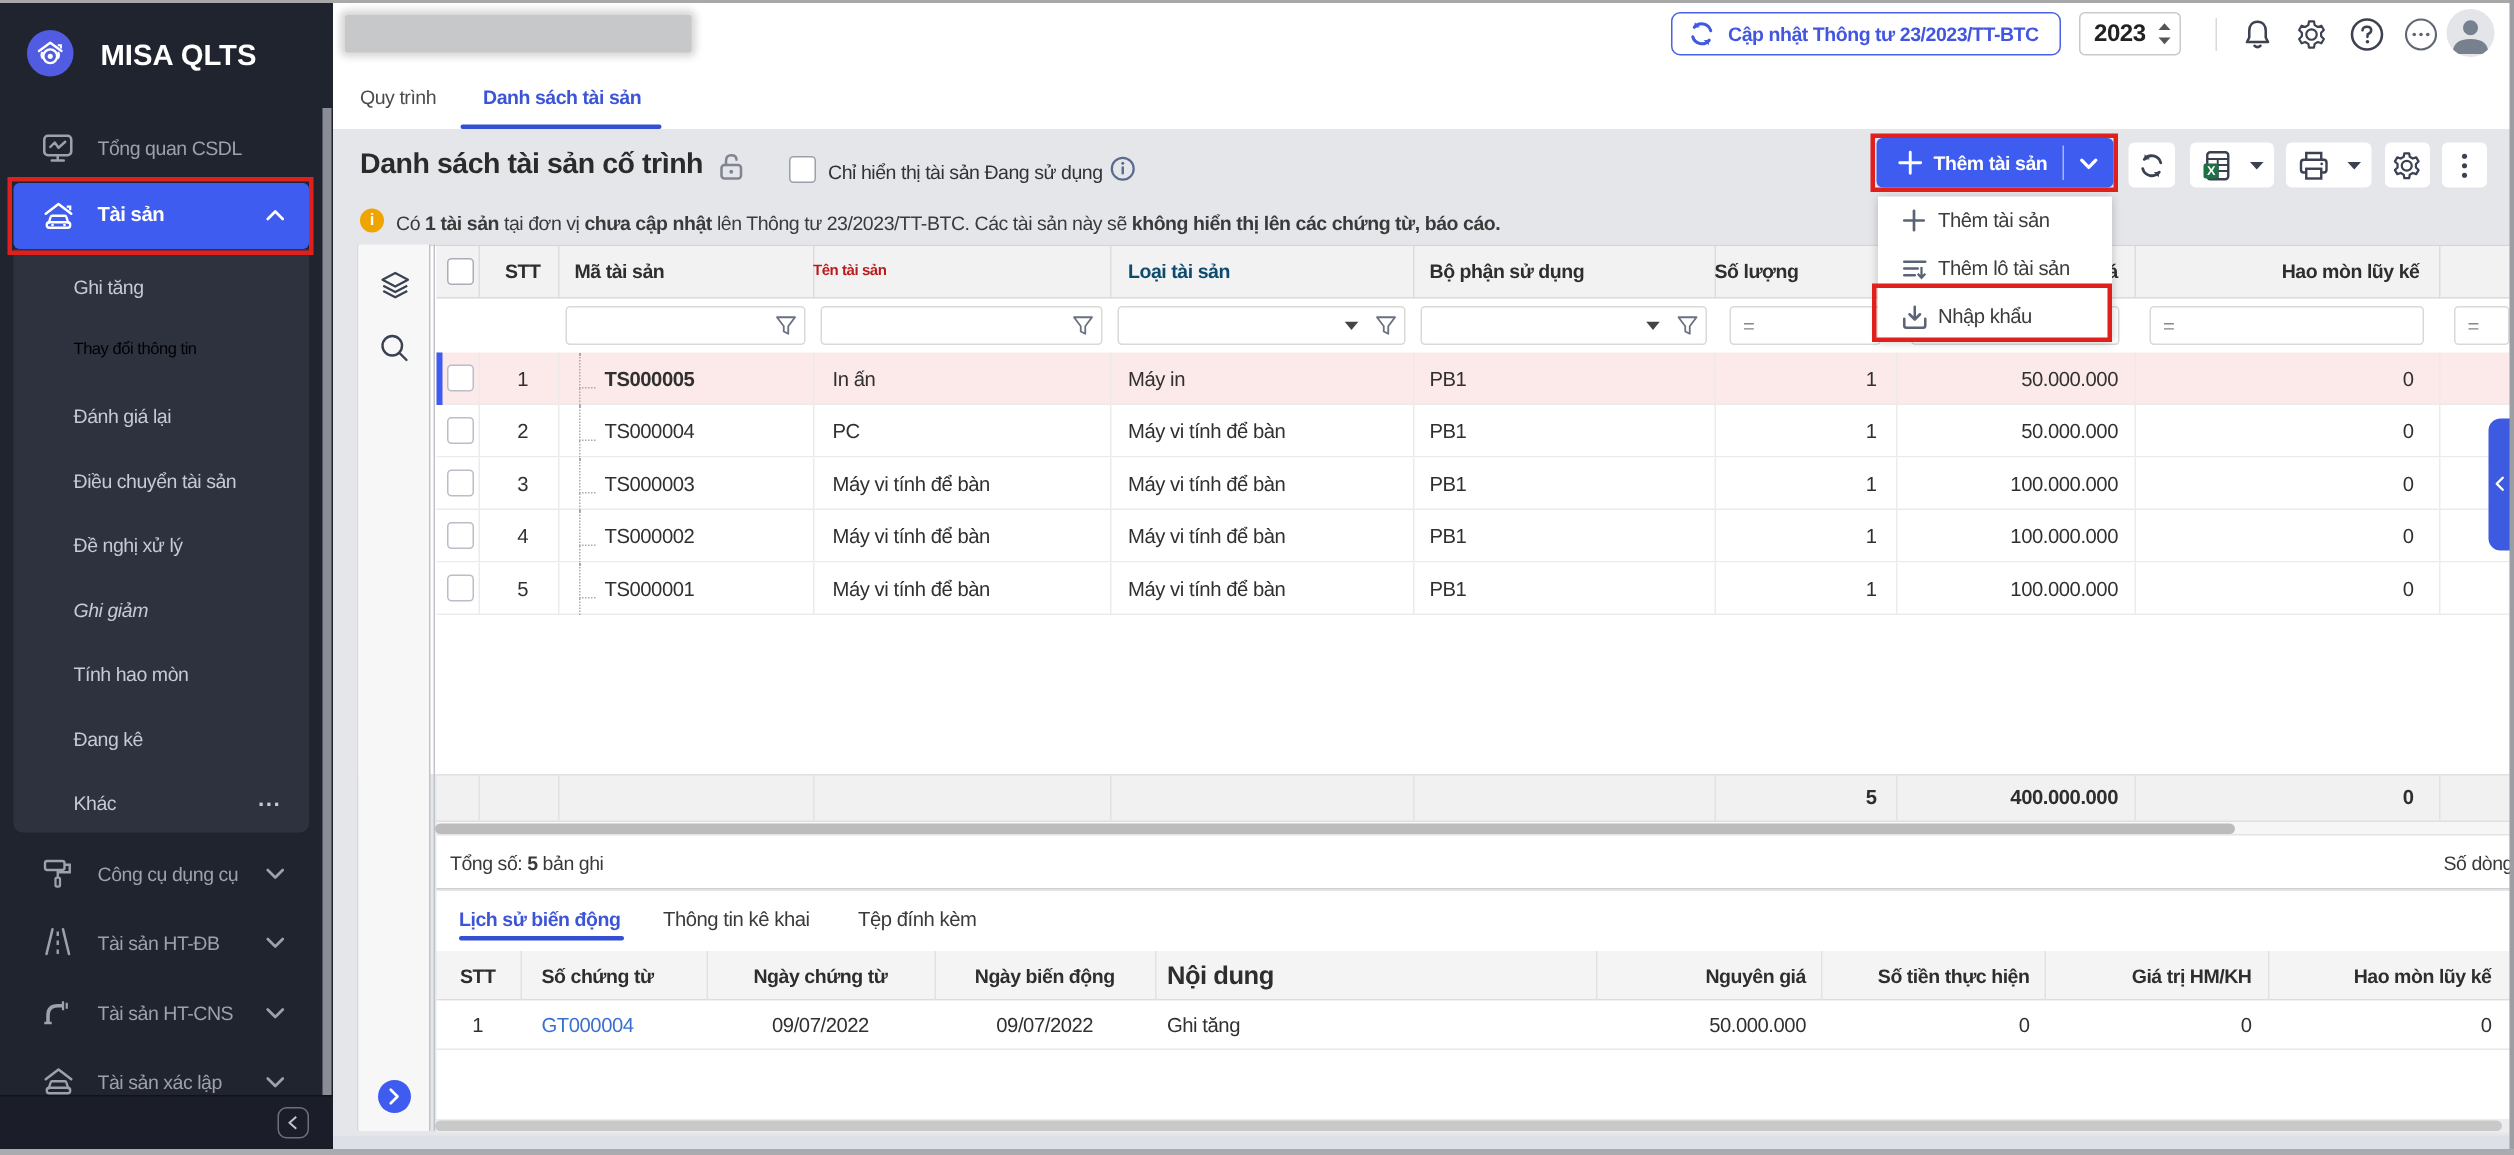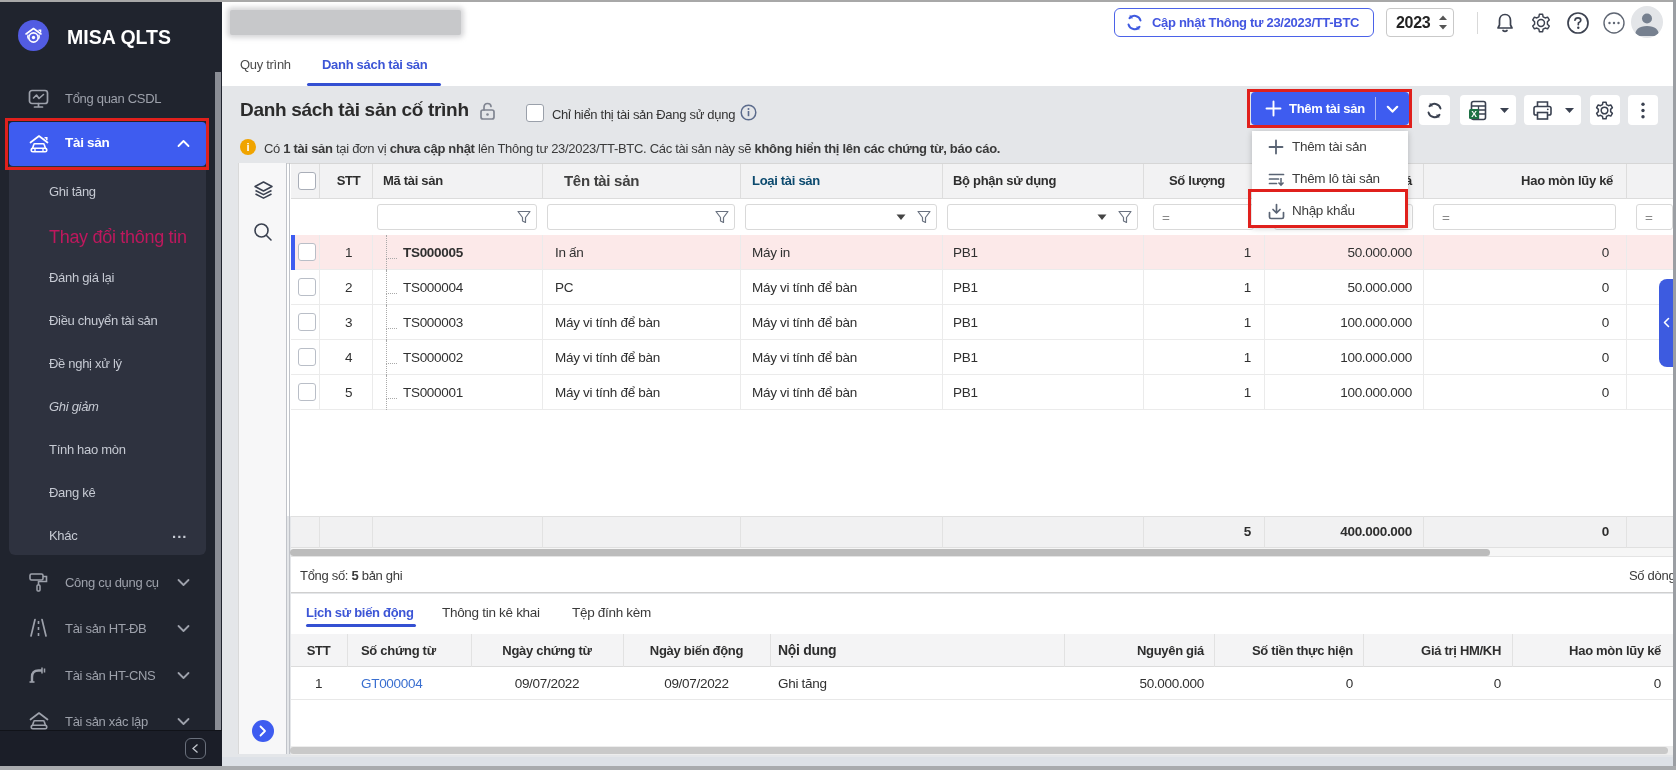--- a/index.html
+++ b/index.html
@@ -35,21 +35,21 @@
 <rect x="3.2" y="15.2" width="15.6" height="3.6" rx="1.6" fill="none" stroke="#fff" stroke-width="1.6"></rect>
 <circle cx="7" cy="17" r=".9" fill="#fff"></circle>
     <circle cx="15" cy="17" r=".9" fill="#fff"></circle>
 </svg>
 <div class="abs" style="left:65px;top:135px;color:#fff;font-size:13.5px;font-weight:bold;z-index:2;">Tài sản</div>
 <svg class="abs" style="left:177px;top:139px;z-index:2" width="13" height="9" viewBox="0 0 13 9">
 <path d="M1.5 7 L6.5 2 L11.5 7" fill="none" stroke="#fff" stroke-width="1.8" stroke-linecap="round" stroke-linejoin="round"></path>
 </svg>
 <div class="abs" style="left:9px;top:166px;width:197px;height:389px;background:#2e323f;border-radius:0 0 6px 6px;"></div>
 <div class="abs" style="left:49px;top:184px;color:#c6cad3;font-size:13px;">Ghi tăng</div>
-<div class="abs" style="left:49px;top:227px;color:#be185d;font-size:18px;">Thay đổi thông tin</div>
+<div class="abs" style="left:49px;top:227px;color:#000000;font-size:11px;">Thay đổi thông tin</div>
 <div class="abs" style="left:49px;top:270px;color:#c6cad3;font-size:13px;">Đánh giá lại</div>
 <div class="abs" style="left:49px;top:313px;color:#c6cad3;font-size:13px;">Điều chuyển tài sản</div>
 <div class="abs" style="left:49px;top:356px;color:#c6cad3;font-size:13px;">Đề nghị xử lý</div>
 <div class="abs" style="left:49px;top:399px;color:#c6cad3;font-size:13px;font-style:italic;">Ghi giảm</div>
 <div class="abs" style="left:49px;top:442px;color:#c6cad3;font-size:13px;">Tính hao mòn</div>
 <div class="abs" style="left:49px;top:485px;color:#c6cad3;font-size:13px;">Đang kê</div>
 <div class="abs" style="left:49px;top:528px;color:#c6cad3;font-size:13px;">Khác</div>
 <div class="abs" style="left:172px;top:524px;color:#c6cad3;font-size:15px;font-weight:bold;letter-spacing:1px;">...</div>
 <div class="abs" style="left:65px;top:575px;color:#9da1ab;font-size:13px;">Công cụ dụng cụ</div>
 <svg class="abs" style="left:28px;top:571px" width="21" height="21" viewBox="0 0 21 21">
@@ -218,24 +218,24 @@
 <div class="abs" style="left:542px;top:164px;width:1px;height:35px;background:#dddddd;"></div>
 <div class="abs" style="left:740px;top:164px;width:1px;height:35px;background:#dddddd;"></div>
 <div class="abs" style="left:942px;top:164px;width:1px;height:35px;background:#dddddd;"></div>
 <div class="abs" style="left:1143px;top:164px;width:1px;height:35px;background:#dddddd;"></div>
 <div class="abs" style="left:1264px;top:164px;width:1px;height:35px;background:#dddddd;"></div>
 <div class="abs" style="left:1423px;top:164px;width:1px;height:35px;background:#dddddd;"></div>
 <div class="abs" style="left:1626px;top:164px;width:1px;height:35px;background:#dddddd;"></div>
 <div class="abs" style="left:298px;top:172px;width:18px;height:18px;border:1.5px solid #a9aeb8;border-radius:3px;background:#fff;"></div>
 <div class="abs" style="left:322px;top:163px;width:53px;height:36px;line-height:36px;font-size:13px;font-weight:bold;color:#2e2e2e;text-align:center;">STT</div>
 <div class="abs" style="left:383px;top:163px;height:36px;line-height:36px;font-size:13px;font-weight:bold;color:#2e2e2e;">Mã tài sản</div>
-<div class="abs" style="left:564px;top:163px;height:36px;line-height:36px;font-size:15px;font-weight:bold;color:#404040;">Tên tài sản</div>
+<div class="abs" style="left:542px;top:163px;height:36px;line-height:36px;font-size:10px;font-weight:bold;color:#b91c1c;">Tên tài sản</div>
 <div class="abs" style="left:752px;top:163px;height:36px;line-height:36px;font-size:13px;font-weight:bold;color:#0c4a6e;">Loại tài sản</div>
 <div class="abs" style="left:953px;top:163px;height:36px;line-height:36px;font-size:13px;font-weight:bold;color:#2e2e2e;">Bộ phận sử dụng</div>
-<div class="abs" style="left:1143px;top:163px;width:108px;height:36px;line-height:36px;font-size:13px;font-weight:bold;color:#2e2e2e;text-align:center;">Số lượng</div>
+<div class="abs" style="left:1143px;top:163px;width:108px;height:36px;line-height:36px;font-size:13px;font-weight:bold;color:#2e2e2e;text-align:left;">Số lượng</div>
 <div class="abs" style="left:1264px;top:163px;width:148px;height:36px;line-height:36px;font-size:13px;font-weight:bold;color:#2e2e2e;text-align:right;">Nguyên giá</div>
 <div class="abs" style="left:1423px;top:163px;width:190px;height:36px;line-height:36px;font-size:13px;font-weight:bold;color:#2e2e2e;text-align:right;">Hao mòn lũy kế</div>
 <div class="abs" style="left:377px;top:204px;width:160px;height:26px;background:#fff;border:1px solid #d9d9d9;border-radius:3px;"></div>
 <svg class="abs" style="left:517px;top:210px" width="14" height="14" viewBox="0 0 14 14">
     <path d="M1 1.5 L13 1.5 L8.5 7.5 L8.5 12.5 L5.5 11 L5.5 7.5 Z" fill="none" stroke="#6a7280" stroke-width="1.2" stroke-linejoin="round"></path>
   </svg>
 <div class="abs" style="left:547px;top:204px;width:188px;height:26px;background:#fff;border:1px solid #d9d9d9;border-radius:3px;"></div>
 <svg class="abs" style="left:715px;top:210px" width="14" height="14" viewBox="0 0 14 14">
     <path d="M1 1.5 L13 1.5 L8.5 7.5 L8.5 12.5 L5.5 11 L5.5 7.5 Z" fill="none" stroke="#6a7280" stroke-width="1.2" stroke-linejoin="round"></path>
   </svg>
@@ -400,21 +400,21 @@
 <div class="abs" style="left:623px;top:634px;width:1px;height:66px;background:#e2e2e2;"></div>
 <div class="abs" style="left:770px;top:634px;width:1px;height:66px;background:#e2e2e2;"></div>
 <div class="abs" style="left:1064px;top:634px;width:1px;height:66px;background:#e2e2e2;"></div>
 <div class="abs" style="left:1214px;top:634px;width:1px;height:66px;background:#e2e2e2;"></div>
 <div class="abs" style="left:1363px;top:634px;width:1px;height:66px;background:#e2e2e2;"></div>
 <div class="abs" style="left:1512px;top:634px;width:1px;height:66px;background:#e2e2e2;"></div>
 <div class="abs" style="left:290px;top:634px;width:57px;height:33px;line-height:33px;text-align:center;font-size:13px;font-weight:bold;color:#2e2e2e;">STT</div>
 <div class="abs" style="left:361px;top:634px;height:33px;line-height:33px;font-size:13px;font-weight:bold;color:#2e2e2e;">Số chứng từ</div>
 <div class="abs" style="left:471px;top:634px;width:152px;height:33px;line-height:33px;text-align:center;font-size:13px;font-weight:bold;color:#2e2e2e;">Ngày chứng từ</div>
 <div class="abs" style="left:623px;top:634px;width:147px;height:33px;line-height:33px;text-align:center;font-size:13px;font-weight:bold;color:#2e2e2e;">Ngày biến động</div>
-<div class="abs" style="left:778px;top:634px;height:33px;line-height:33px;font-size:14px;font-weight:bold;color:#2e2e2e;">Nội dung</div>
+<div class="abs" style="left:778px;top:634px;height:33px;line-height:33px;font-size:17px;font-weight:bold;color:#2e2e2e;">Nội dung</div>
 <div class="abs" style="left:1064px;top:634px;width:140px;height:33px;line-height:33px;text-align:right;font-size:13px;font-weight:bold;color:#2e2e2e;">Nguyên giá</div>
 <div class="abs" style="left:1214px;top:634px;width:139px;height:33px;line-height:33px;text-align:right;font-size:13px;font-weight:bold;color:#2e2e2e;">Số tiền thực hiện</div>
 <div class="abs" style="left:1363px;top:634px;width:138px;height:33px;line-height:33px;text-align:right;font-size:13px;font-weight:bold;color:#2e2e2e;">Giá trị HM/KH</div>
 <div class="abs" style="left:1512px;top:634px;width:149px;height:33px;line-height:33px;text-align:right;font-size:13px;font-weight:bold;color:#2e2e2e;">Hao mòn lũy kế</div>
 <div class="abs" style="left:291px;top:667px;width:1382px;height:33px;background:#fff;border-bottom:1px solid #e8e8e8;"></div>
 <div class="abs" style="left:290px;top:667px;width:57px;height:33px;line-height:33px;text-align:center;font-size:13.5px;color:#303030;">1</div>
 <div class="abs" style="left:361px;top:667px;height:33px;line-height:33px;font-size:13.5px;color:#3a6fd0;">GT000004</div>
 <div class="abs" style="left:471px;top:667px;width:152px;height:33px;line-height:33px;text-align:center;font-size:13.5px;color:#303030;">09/07/2022</div>
 <div class="abs" style="left:623px;top:667px;width:147px;height:33px;line-height:33px;text-align:center;font-size:13.5px;color:#303030;">09/07/2022</div>
 <div class="abs" style="left:778px;top:667px;height:33px;line-height:33px;font-size:13.5px;color:#303030;">Ghi tăng</div>

